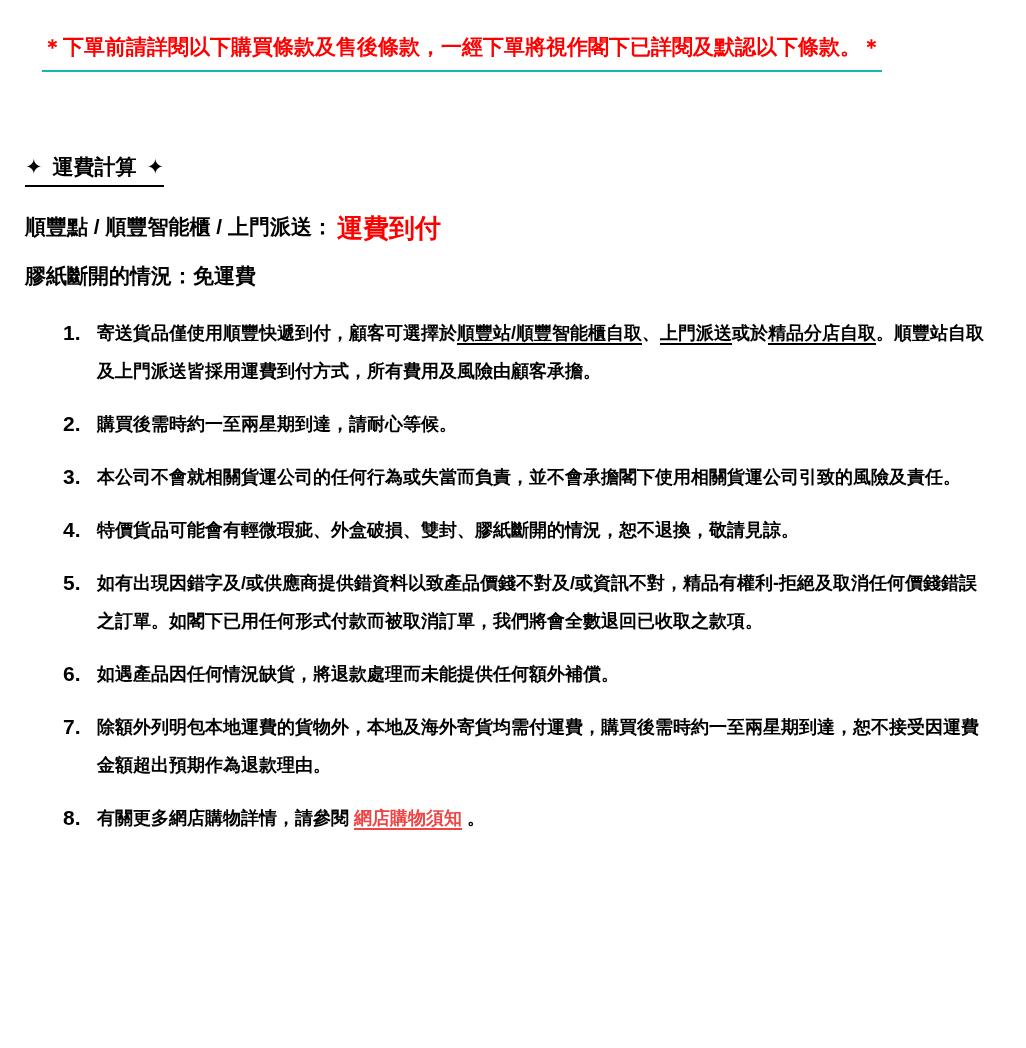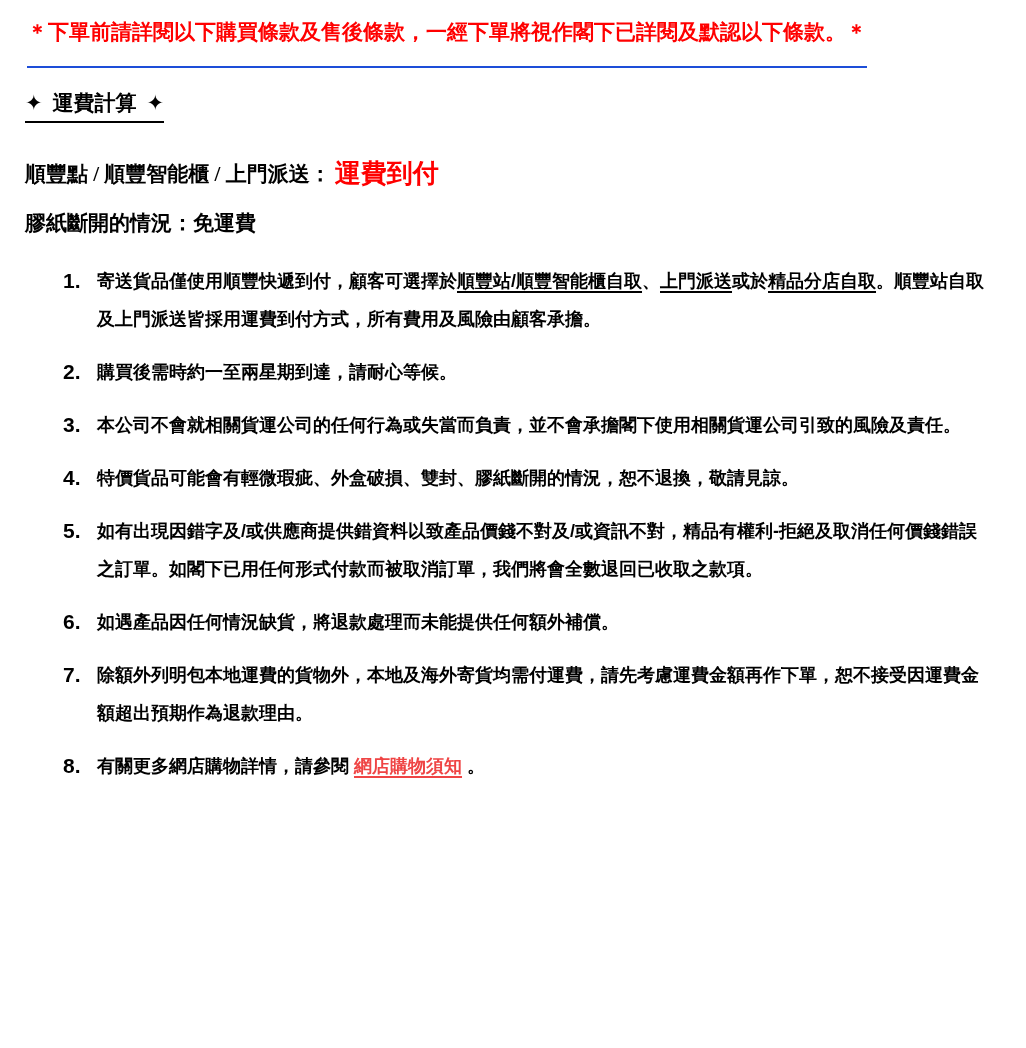--- a/index.html
+++ b/index.html
@@ -9,49 +9,48 @@
     font-family: "Liberation Sans", "DejaVu Sans", sans-serif;
     font-weight: 700;
     color: #000000;
     -webkit-font-smoothing: antialiased;
   }
   .page { padding: 16px 30px 30px 25px; }
 
   
   .notice {
     display: inline-block;
-    margin: 2px;
+    margin: 17px;
     font-size: 21px;
     color: #ff0000;
-    border-bottom: 2px solid #1d4ed8;
-    padding-bottom: 20px;
+    border-bottom: 2px solid #14b8a6;
+    padding-bottom: 9px;
     line-height: 1.35;
   }
 
   
   .sec-heading {
     display: inline-block;
     margin: 0;
     font-size: 21px;
     border-bottom: 2px solid #000000;
     padding-bottom: 4px;
     line-height: 1.3;
   }
   .sec-heading .sec-label { margin: 0 10px; }
-  .sec-heading-wrap { margin-top: 19px; }
+  .sec-heading-wrap { margin-top: 64px; }
   .sec-heading-wrap.second { margin-top: 64px; }
 
   
   .ship-line {
-    margin: 36px 0 0 0;
+    margin: 24px 0 0 0;
     font-size: 21px;
     line-height: 1.5;
     display: flex;
-    align-items: center;
-    font-family: Liberation Serif, serif;
+    align-items: flex-end;
   }
   .ship-line.second { margin-top: 18px; }
   .big-red {
     color: #ff0000;
     font-size: 26px;
     margin-left: 4px;
     line-height: 1.1;
   }
 
   
@@ -153,21 +152,21 @@
     <div class="terms-item">
       <span class="num">6.</span>
       <div class="item-body">
           <p class="txt">如遇產品因任何情況缺貨，將退款處理而未能提供任何額外補償。</p>
         </div>
     </div>
 
     <div class="terms-item">
       <span class="num">7.</span>
       <div class="item-body">
-          <p class="txt">除額外列明包本地運費的貨物外，本地及海外寄貨均需付運費，請先考慮運費金額再作下單，恕不接受因運費金額超出預期作為退款理由。</p>
+          <p class="txt">除額外列明包本地運費的貨物外，本地及海外寄貨均需付運費，購買後需時約一至兩星期到達，恕不接受因運費金額超出預期作為退款理由。</p>
         </div>
     </div>
 
     <div class="terms-item">
       <span class="num">8.</span>
       <div class="item-body">
         <p class="txt"><span>有關更多網店購物詳情，請參閱 </span><a class="term-link">網店購物須知</a><span> 。</span></p>
       </div>
     </div>
 

